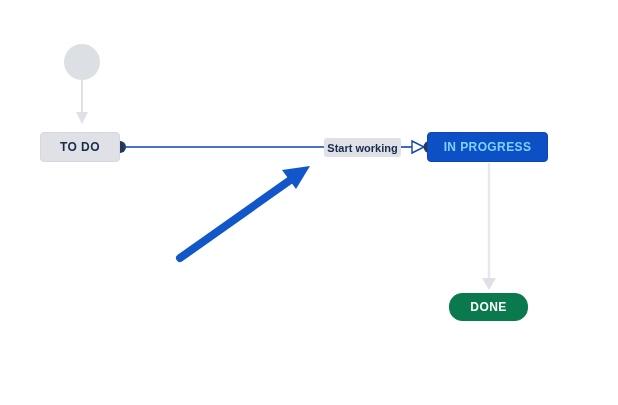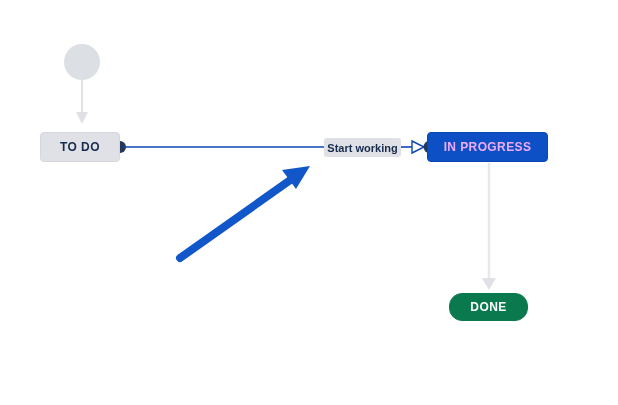--- a/index.html
+++ b/index.html
@@ -51,21 +51,21 @@
     border-radius: 50%;
     background: #dcdfe4;
   }
   .node-todo {
     background: #dfe1e6;
     color: #172b4d;
     border: 1px solid #d4d7dd;
   }
   .node-inprogress {
     background: #0d4fc4;
-    color: #f0abfc;
+    color: #7dd3fc;
     border: 1px solid #0a47b0;
   }
   .node-done {
     background: #0a7a4e;
     color: #ffffff;
     border: 1px solid #0a7a4e;
   }
   .transition-label {
     position: absolute;
     box-sizing: border-box;

